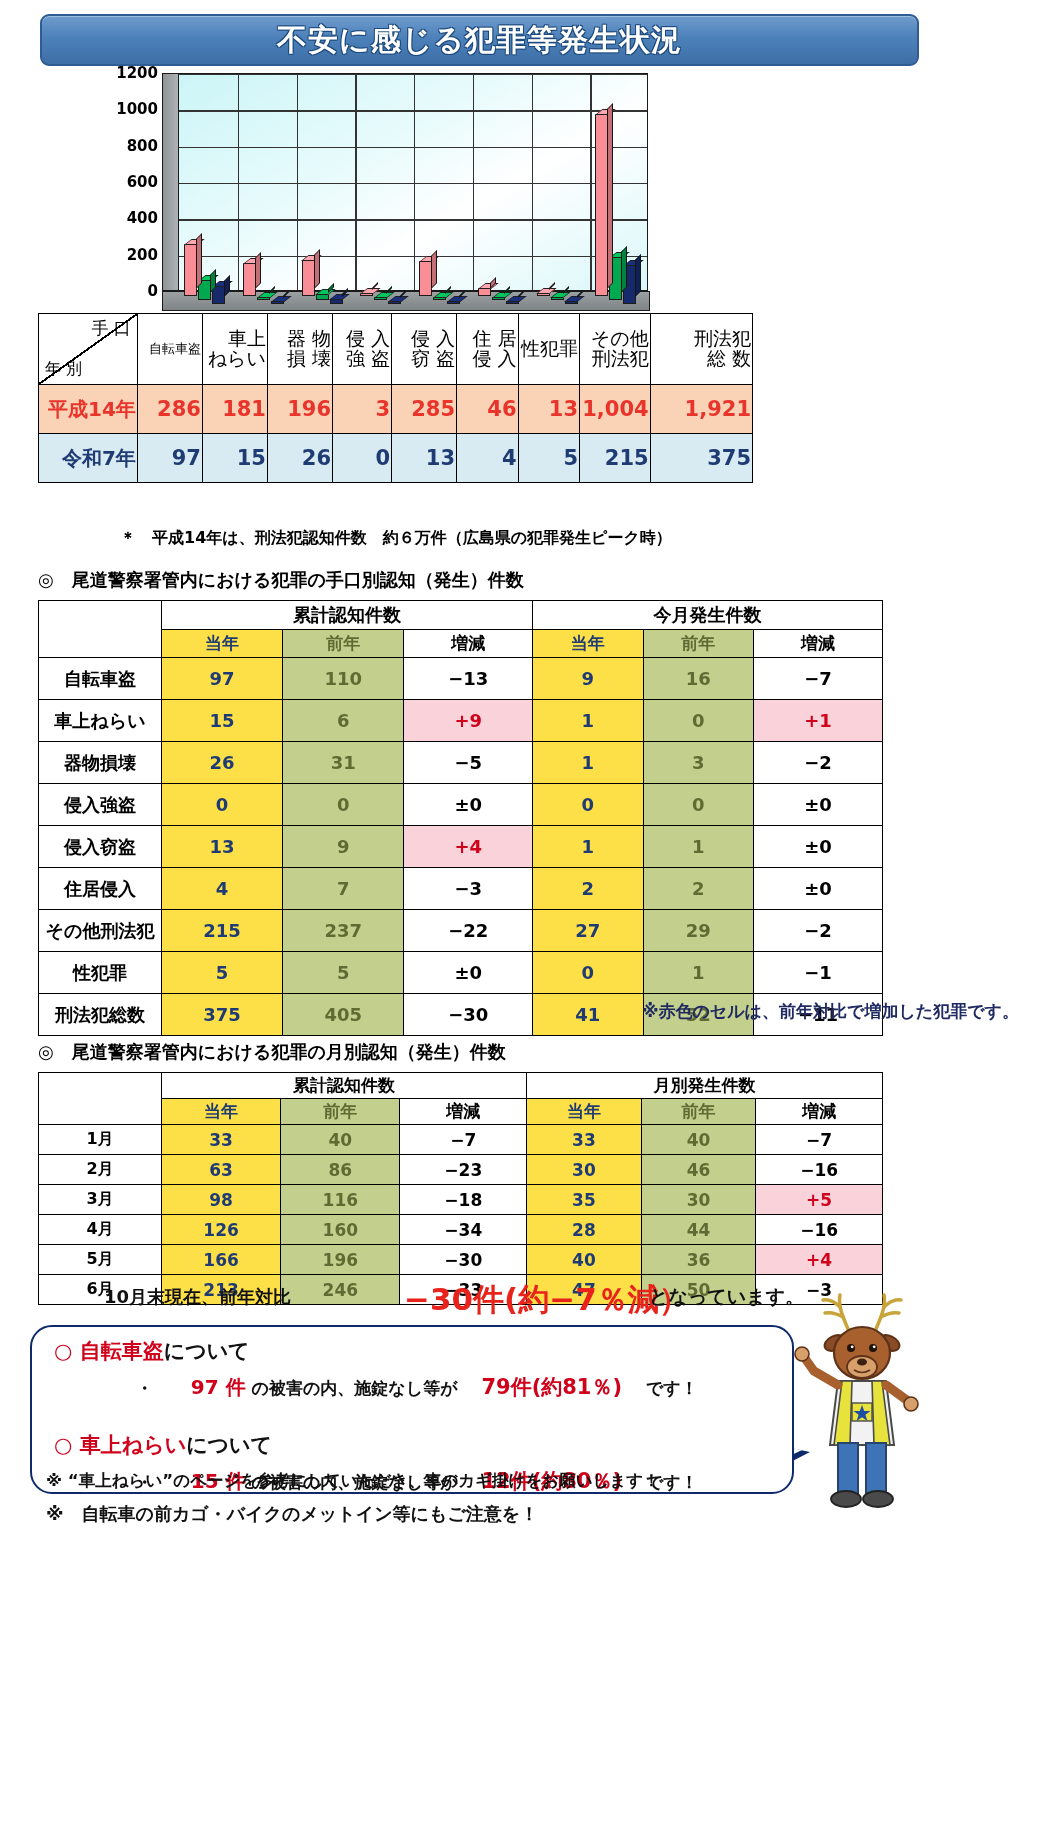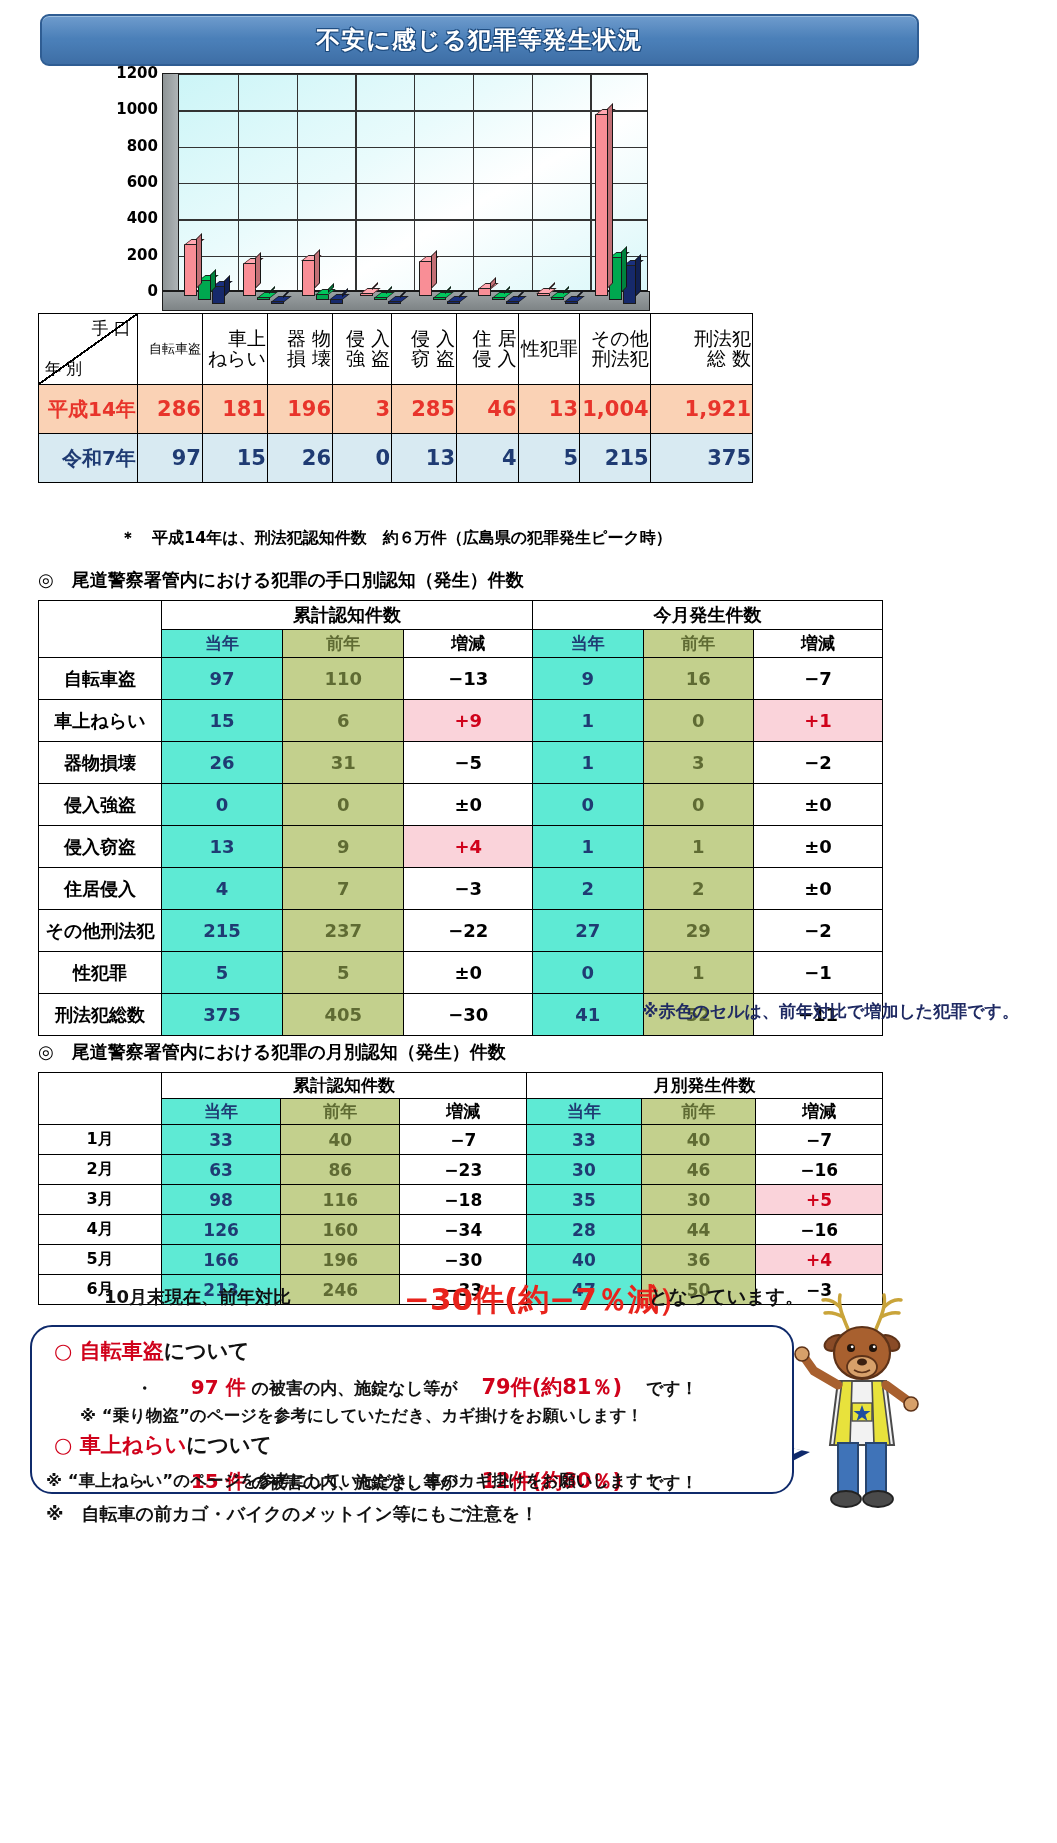--- a/index.html
+++ b/index.html
@@ -20,21 +20,21 @@
     left:40px; top:14px;
     width:875px; height:48px;
     background:linear-gradient(180deg,#6f9ccd 0%,#4a7fb8 48%,#4a7fb8 52%,#3e6ea5 100%);
     border:2px solid #2f5d93;
     border-radius:9px;
     box-shadow:0 1px 0 #9fc0e0 inset;
     display:flex; align-items:center; justify-content:center;
   }
   .title-banner .txt{
     color:#ffffff;
-    font-size:24px;
+    font-size:30px;
     font-weight:bold;
     letter-spacing:1px;
     text-shadow:1px 1px 0 #1d4a7d, -1px 1px 0 #1d4a7d, 1px -1px 0 #1d4a7d, -1px -1px 0 #1d4a7d;
   }
 
   
   .chart-wrap{position:absolute;left:100px;top:68px;width:700px;height:240px;}
   .chart-ylabels{position:absolute;left:0;top:0;width:62px;height:228px;}
   .chart-ylabels div{
     position:absolute;right:4px;font-size:15px;font-weight:bold;color:#000;
@@ -108,21 +108,21 @@
     position:absolute;font-size:18px;font-weight:bold;color:#000;white-space:nowrap;
   }
 
   .t2{
     position:absolute;left:38px;top:600px;width:845px;font-size:17px;
   }
   .t2 td{border:1.4px solid #000;text-align:center;vertical-align:middle;height:39px;}
   .t2 .grp{font-size:18px;font-weight:bold;background:#fff;height:26px;}
   .t2 .sub{font-size:17px;font-weight:bold;height:25px;}
   .t2 .rowlabel{font-size:18px;font-weight:bold;background:#fff;width:120px;}
-  .c-cur{background:#5eead4;color:#1f3b73;font-weight:bold;font-size:18px;}
+  .c-cur{background:#fde047;color:#1f3b73;font-weight:bold;font-size:18px;}
   .c-prev{background:#c3d08d;color:#5f6b33;font-weight:bold;font-size:18px;}
   .c-diff{background:#fff;color:#000;font-weight:bold;font-size:18px;}
   .c-diff.up{background:#fad3da;color:#d0021b;}
   .t2 .sub.c-cur,.t2 .sub.c-prev{font-size:17px;}
   .t2 .sub.c-diff{background:#fff;}
 
   .note2{
     position:absolute;right:38px;top:1000px;font-size:17px;font-weight:bold;color:#1f2a63;white-space:nowrap;
   }
 
@@ -583,21 +583,20 @@
   <div class="co-line co-body" style="left:58px;top:46px;">
     <span>・</span>
     <span style="display:inline-block;width:26px;"></span>
     <span class="num">97 件</span>
     <span>の被害の内、施錠なし等が</span>
     <span style="display:inline-block;width:12px;"></span>
     <span class="big">79件(約81％)</span>
     <span style="display:inline-block;width:12px;"></span>
     <span>です！</span>
   </div>
-  <div class="co-line co-note" style="left:48px;top:78px;">※ “乗り物盗”のページを参考にしていただき、カギ掛けをお願いします！</div>
   <div class="co-line co-head" style="left:22px;top:104px;">
     <span class="circ">○</span>
     <span class="kw">車上ねらい</span><span class="rest">について</span>
   </div>
   <div class="co-line co-body" style="left:58px;top:140px;">
     <span>・</span>
     <span style="display:inline-block;width:26px;"></span>
     <span class="num">15 件</span>
     <span>の被害の内、施錠なし等が</span>
     <span style="display:inline-block;width:12px;"></span>

